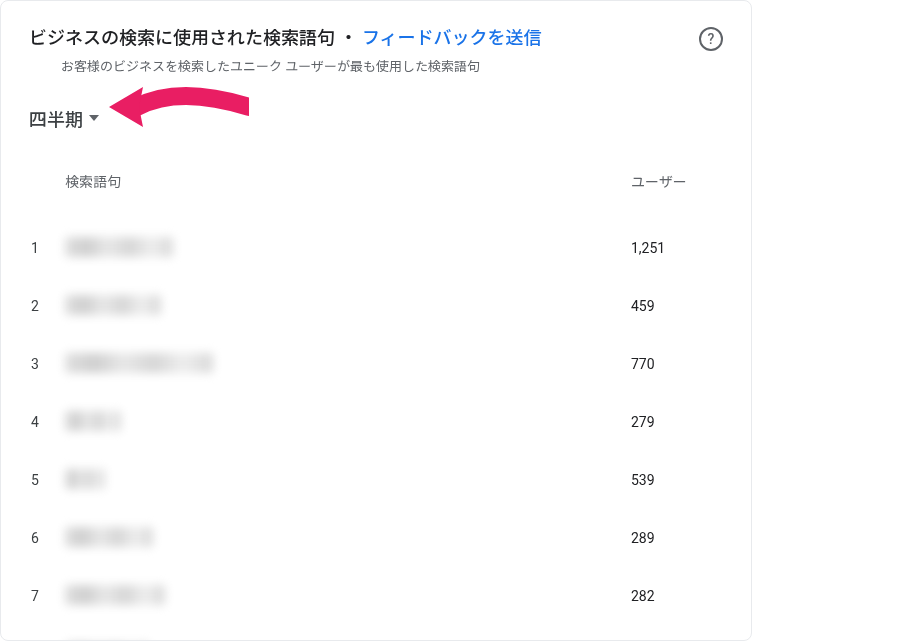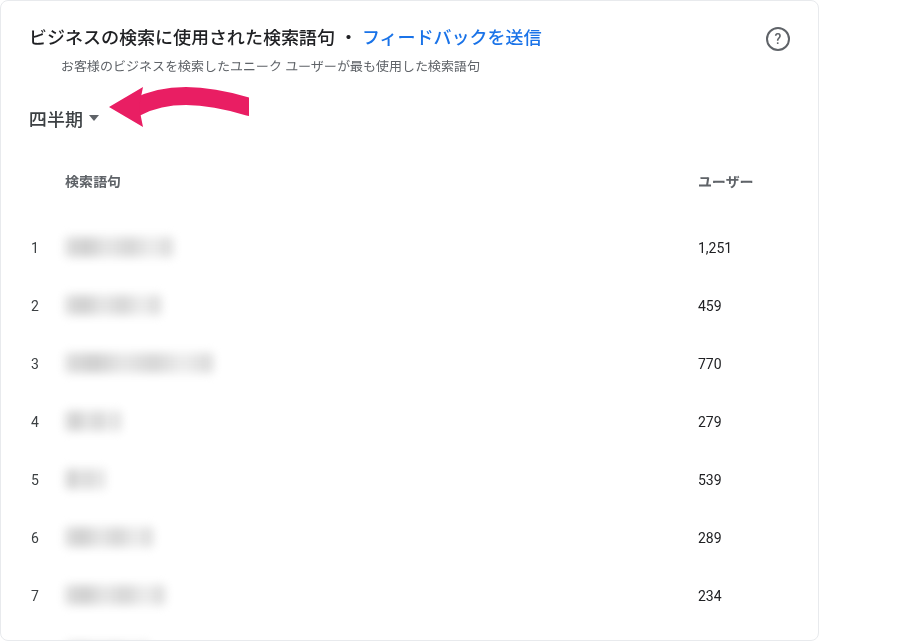--- a/index.html
+++ b/index.html
@@ -3,21 +3,21 @@
   <meta charset="utf-8">
   <style>
     * { box-sizing: border-box; margin: 0; padding: 0; }
     body {
       font-family: Roboto, "Noto Sans JP", Arial, sans-serif;
       background: #fff;
       color: #202124;
       font-size: 14px;
     }
     .card {
-      width: 819px;
+      width: 752px;
       height: 641px;
       border: 1px solid #e8eaed;
       border-radius: 8px;
       padding: 24px 28px;
       position: relative;
       overflow: hidden;
     }
     .header-row {
       display: flex;
       align-items: flex-start;
@@ -81,21 +81,21 @@
       margin-top: 40px;
     }
     .thead, .trow {
       display: flex;
       align-items: center;
       padding: 0 2px;
     }
     .thead {
       color: #5f6368;
       font-size: 14px;
-      font-weight: 700;
+      font-weight: 400;
       margin-bottom: 28px;
     }
     .col-rank { width: 34px; text-align: left; color: #3c4043; }
     .col-term { flex: 1; }
     .col-users { width: 90px; text-align: left; }
     .trow {
       height: 58px;
       font-size: 14px;
       color: #202124;
     }
@@ -168,21 +168,21 @@
       <div class="col-users">539</div>
     </div>
     <div class="trow">
       <div class="col-rank">6</div>
       <div class="col-term"><span class="blur" style="width:88px"></span></div>
       <div class="col-users">289</div>
     </div>
     <div class="trow">
       <div class="col-rank">7</div>
       <div class="col-term"><span class="blur" style="width:100px"></span></div>
-      <div class="col-users">234</div>
+      <div class="col-users">282</div>
     </div>
     <div class="trow">
       <div class="col-rank">8</div>
       <div class="col-term"><span class="blur" style="width:84px"></span></div>
       <div class="col-users">186</div>
     </div>
   </div>
 </div>
 
 </body></html>

